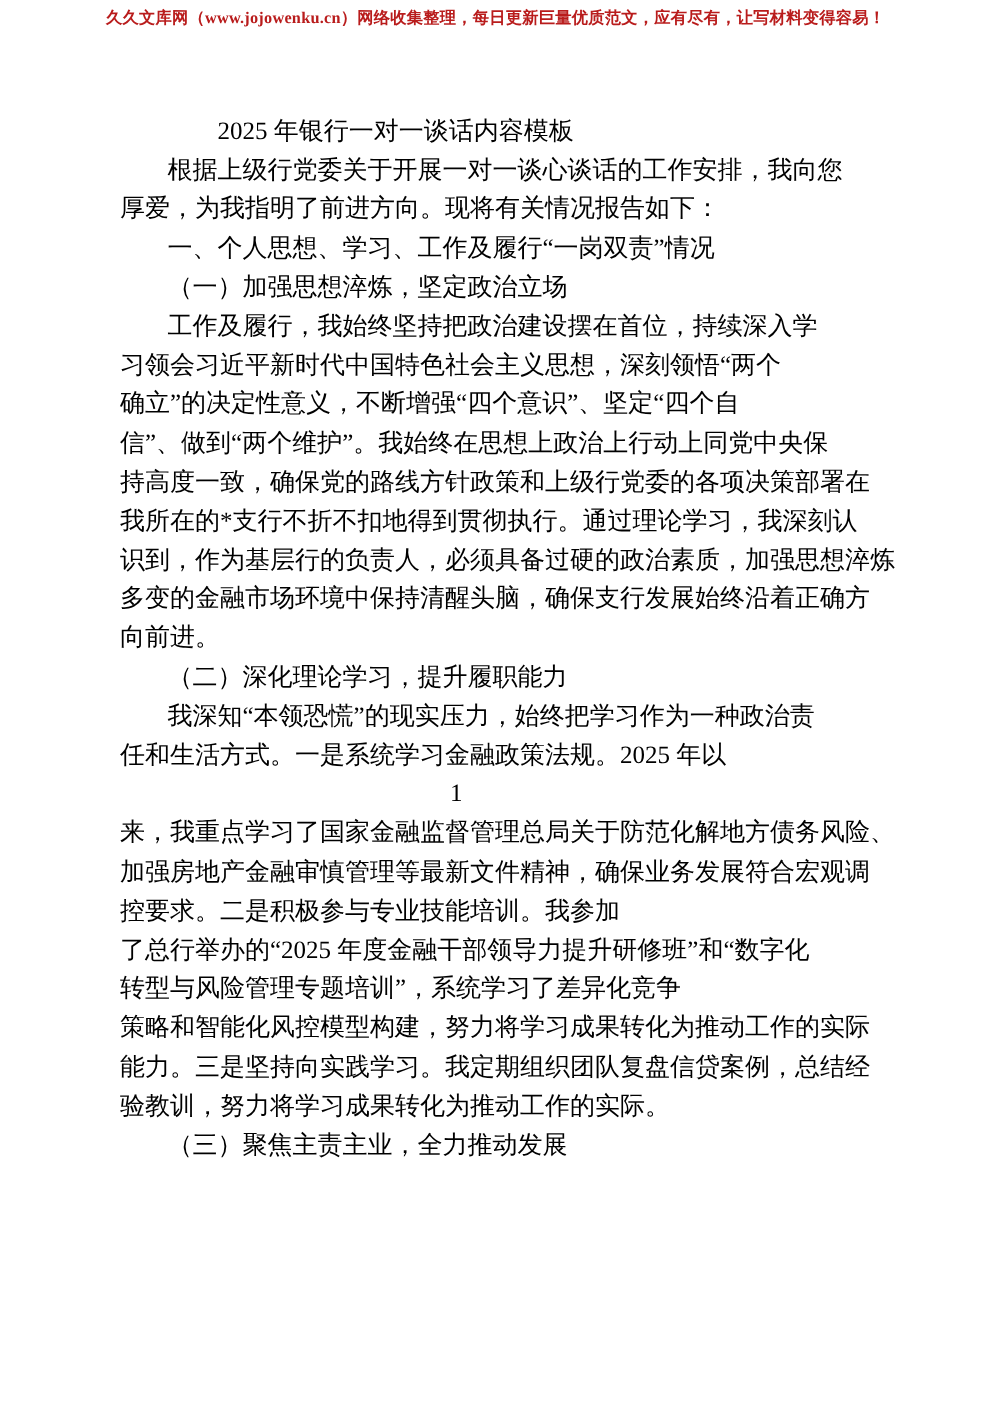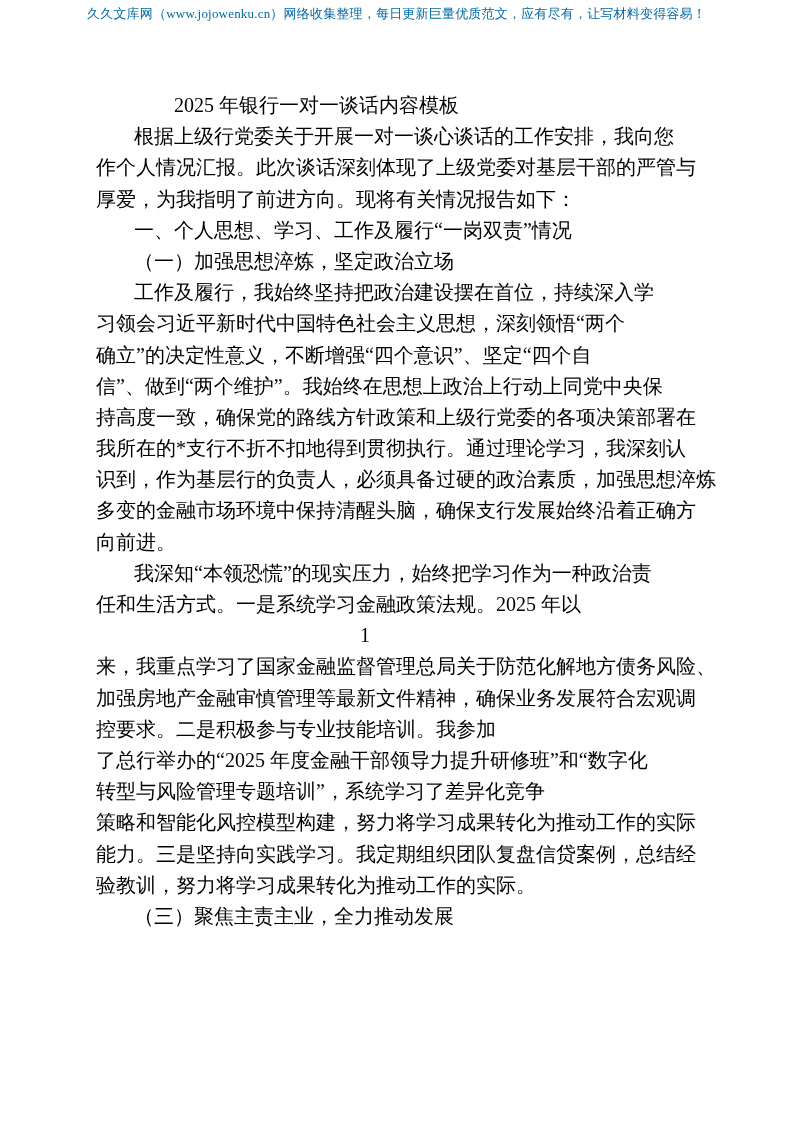--- a/index.html
+++ b/index.html
@@ -44,39 +44,39 @@
     padding-left: 38px;
   }
   .center {
     text-align: center;
     padding-right: 110px; 
   }
 </style>
 </head>
 <body style="background: rgb(255, 255, 255); color: rgb(0, 0, 0);">
 
-<div class="watermark" style="color: #0369a1;">久久文库网（www.jojowenku.cn）网络收集整理，每日更新巨量优质范文，应有尽有，让写材料变得容易！</div>
+<div class="watermark" style="color: #b91c1c; font-weight: bold;">久久文库网（www.jojowenku.cn）网络收集整理，每日更新巨量优质范文，应有尽有，让写材料变得容易！</div>
 
 <div class="doc-body">
   <div class="line title-line">2025 年银行一对一谈话内容模板</div>
 
     <div class="line ind2">根据上级行党委关于开展一对一谈心谈话的工作安排，我向您</div>
-    <div class="line">作个人情况汇报。此次谈话深刻体现了上级党委对基层干部的严管与</div>
     <div class="line">厚爱，为我指明了前进方向。现将有关情况报告如下：</div>
     <div class="line ind2">一、个人思想、学习、工作及履行“一岗双责”情况</div>
     <div class="line ind2">（一）加强思想淬炼，坚定政治立场</div>
     <div class="line ind2">工作及履行，我始终坚持把政治建设摆在首位，持续深入学</div>
     <div class="line">习领会习近平新时代中国特色社会主义思想，深刻领悟“两个</div>
     <div class="line">确立”的决定性意义，不断增强“四个意识”、坚定“四个自</div>
     <div class="line">信”、做到“两个维护”。我始终在思想上政治上行动上同党中央保</div>
     <div class="line">持高度一致，确保党的路线方针政策和上级行党委的各项决策部署在</div>
     <div class="line">我所在的*支行不折不扣地得到贯彻执行。通过理论学习，我深刻认</div>
     <div class="line">识到，作为基层行的负责人，必须具备过硬的政治素质，加强思想淬炼</div>
     <div class="line">多变的金融市场环境中保持清醒头脑，确保支行发展始终沿着正确方</div>
     <div class="line">向前进。</div>
+    <div class="line ind2">（二）深化理论学习，提升履职能力</div>
     <div class="line ind2">我深知“本领恐慌”的现实压力，始终把学习作为一种政治责</div>
     <div class="line">任和生活方式。一是系统学习金融政策法规。2025 年以</div>
     <div class="line center">1</div>
     <div class="line">来，我重点学习了国家金融监督管理总局关于防范化解地方债务风险、</div>
     <div class="line">加强房地产金融审慎管理等最新文件精神，确保业务发展符合宏观调</div>
     <div class="line">控要求。二是积极参与专业技能培训。我参加</div>
     <div class="line">了总行举办的“2025 年度金融干部领导力提升研修班”和“数字化</div>
     <div class="line">转型与风险管理专题培训”，系统学习了差异化竞争</div>
     <div class="line">策略和智能化风控模型构建，努力将学习成果转化为推动工作的实际</div>
     <div class="line">能力。三是坚持向实践学习。我定期组织团队复盘信贷案例，总结经</div>

